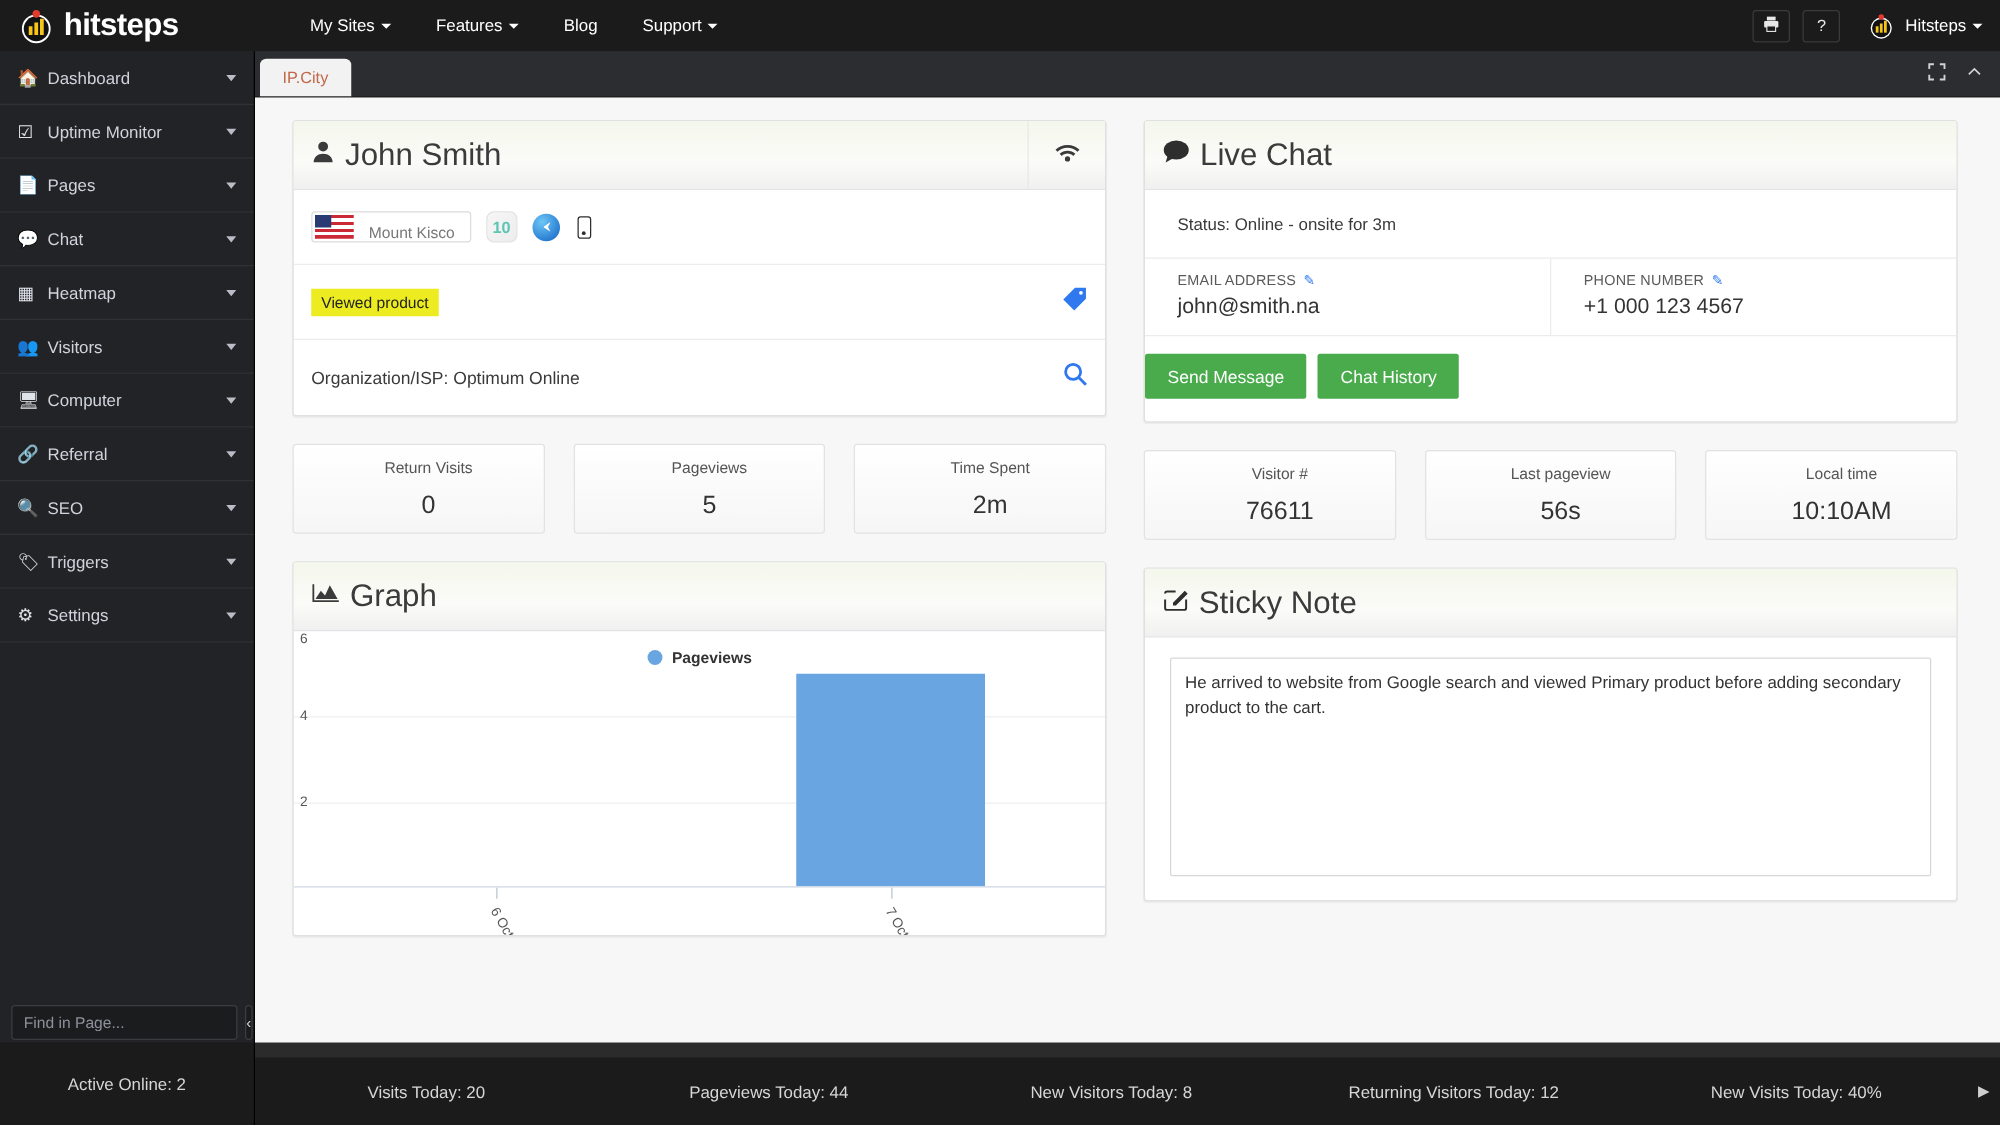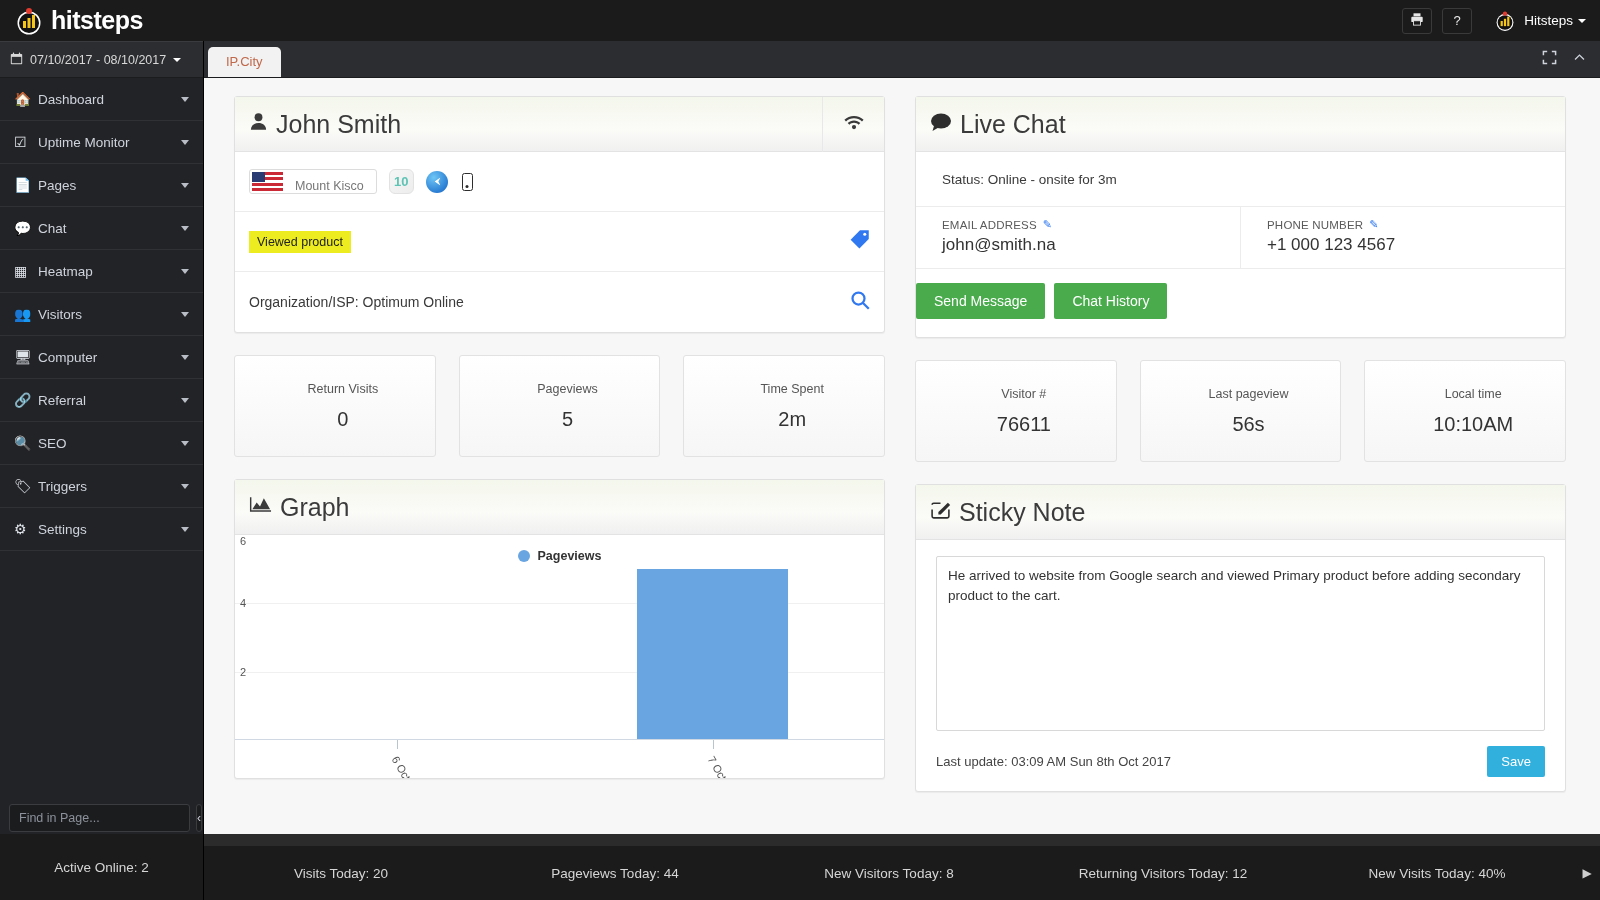--- a/index.html
+++ b/index.html
@@ -199,21 +199,21 @@
     background: #49ab4c; color: #fff; border: none; font-size: 14px;
     padding: 10px 18px; border-radius: 2px; cursor: pointer;
     font-family: "Liberation Sans", sans-serif;
   }
 
   
   .stats { display: flex; gap: 23px; margin-bottom: 22px; }
   .stat {
     flex: 1; background: linear-gradient(to bottom, #ffffff 0%, #f6f6f6 100%);
     border: 1px solid #e2e2e2; border-radius: 3px;
-    height: 102px; display: flex; flex-direction: column;
+    height: 72px; display: flex; flex-direction: column;
     align-items: center; justify-content: center; gap: 12px; padding-left: 16px;
   }
   .stat-label { font-size: 12.5px; color: #555; }
   .stat-value { font-size: 20px; color: #333; }
 
   
   .chartbody { height: 243px; position: relative; padding: 0; }
   .plot { position: absolute; left: 0; right: 0; top: 0; height: 205px; }
   .gridline { position: absolute; left: 0; right: 0; height: 1px; background: #f0f0f0; }
   .ylab { position: absolute; left: 5px; font-size: 11px; color: #555; transform: translateY(-50%); }
@@ -274,20 +274,26 @@
         <rect x="9" y="15" width="3" height="7" fill="#f5c518"></rect>
         <rect x="13.5" y="12" width="3" height="10" fill="#f5c518"></rect>
         <rect x="18" y="9" width="3" height="13" fill="#f5c518"></rect>
         <circle cx="15" cy="5" r="3" fill="#e23b2e"></circle>
         <rect x="14" y="4" width="2" height="4" fill="#e23b2e"></rect>
       </svg>
     </span>
     <span class="brand-text">hitsteps</span>
   </div>
 
+  <div class="mainmenu">
+    <a href="#"><span>My Sites</span><i class="caret-d"></i></a>
+    <a href="#"><span>Features</span><i class="caret-d"></i></a>
+    <a href="#">Blog</a>
+    <a href="#"><span>Support</span><i class="caret-d"></i></a>
+  </div>
 
   <div class="topright">
     <div class="iconbtn">
       <span>
         <svg width="14" height="14" viewBox="0 0 16 16" fill="#e8e8e8">
           <rect x="4" y="1.5" width="8" height="3.5"></rect>
           <rect x="1.5" y="5.5" width="13" height="6" rx="1"></rect>
           <rect x="4" y="10" width="8" height="5" fill="#1b1b1b" stroke="#e8e8e8" stroke-width="1"></rect>
         </svg>
       </span>
@@ -304,32 +310,20 @@
           <circle cx="15" cy="5" r="3" fill="#e23b2e"></circle>
         </svg>
       </span>
       <span>Hitsteps</span>
       <i class="caret-d"></i>
     </div>
   </div>
 </div>
 
 <div class="sidebar">
-  <div class="daterange">
-    <span class="cal">
-      <svg width="13" height="13" viewBox="0 0 16 16" fill="#d8d8d8">
-        <rect x="1" y="2.5" width="14" height="12.5" rx="1"></rect>
-        <rect x="2.2" y="6" width="11.6" height="7.8" fill="#2c2d30"></rect>
-        <rect x="3.5" y="0.6" width="1.6" height="3" rx="0.6"></rect>
-        <rect x="10.9" y="0.6" width="1.6" height="3" rx="0.6"></rect>
-      </svg>
-    </span>
-    <span>07/10/2017 - 08/10/2017</span>
-    <i class="caret-d" style="margin-left:7px;"></i>
-  </div>
 
   <div class="navitem">
     <span class="nicon">🏠</span>
     <span class="nlabel">Dashboard</span>
     <i class="narrow"></i>
   </div>
   <div class="navitem">
     <span class="nicon">☑</span>
     <span class="nlabel">Uptime Monitor</span>
     <i class="narrow"></i>
@@ -578,24 +572,20 @@
                 <path d="M2 5.5a1.5 1.5 0 011.5-1.5H10"></path>
                 <path d="M18 10v6.5a1.5 1.5 0 01-1.5 1.5h-13A1.5 1.5 0 012 16.5V10"></path>
                 <path d="M8 12.5l9-9 2.2 2.2-9 9H8z" fill="#2e2e2e" stroke="none"></path>
               </svg>
             </span>
             <span>Sticky Note</span>
           </div>
         </div>
         <div class="notebody">
           <textarea class="notearea" style="">He arrived to website from Google search and viewed Primary product before adding secondary product to the cart.</textarea>
-          <div class="noterow">
-            <span class="noteupdate">Last update: 03:09 AM Sun 8th Oct 2017</span>
-            <button class="btn-save">Save</button>
-          </div>
         </div>
       </div>
 
     </div>
   </div>
 </div>
 
 <div class="footer-left">Active Online: 2</div>
 <div class="footer">
   <div class="footer-item">Visits Today: 20</div>

